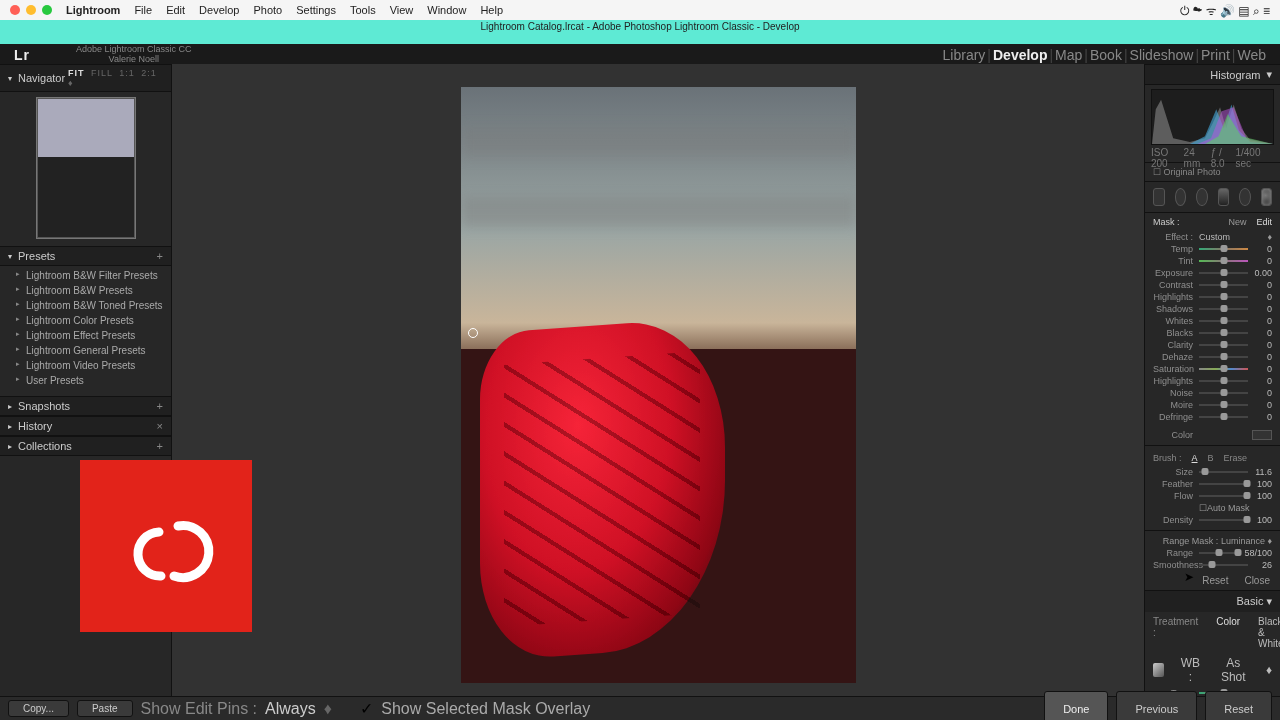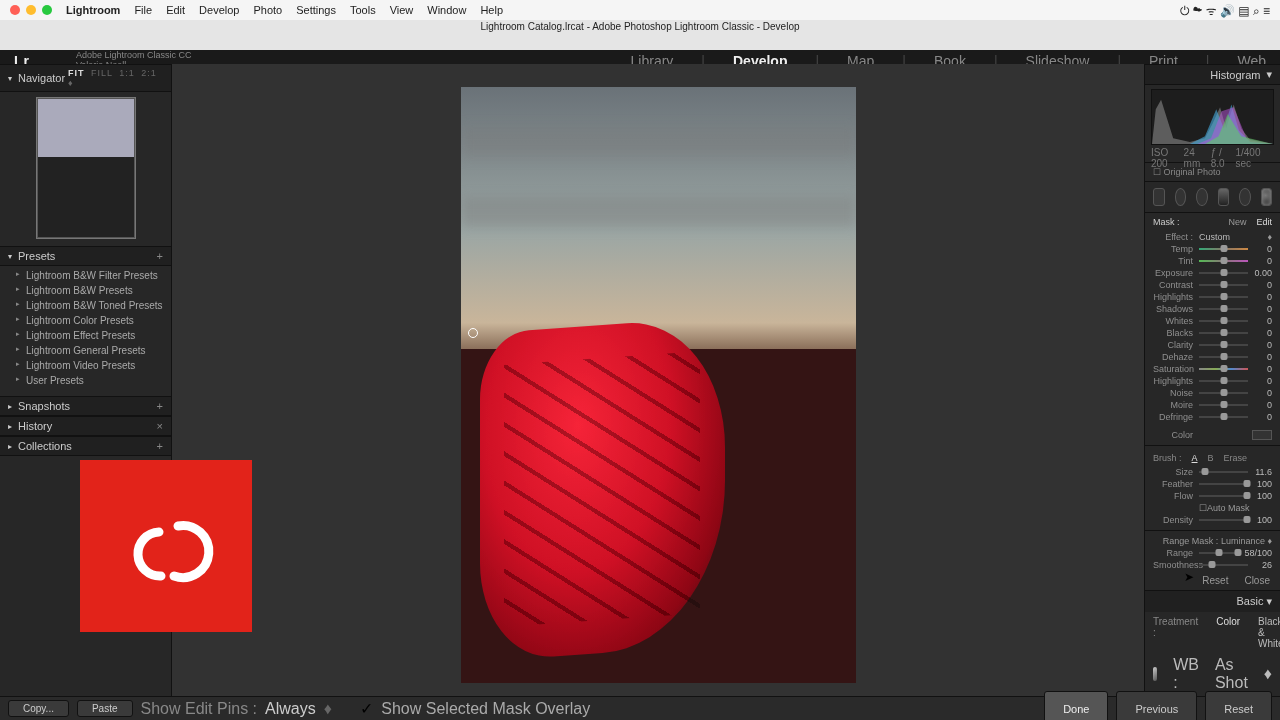--- a/index.html
+++ b/index.html
@@ -7,27 +7,27 @@
 
 
 .menubar { height:20px; background:#f5f5f5; display:flex; align-items:center; padding:0 10px; font-size:11px; color:#222; gap:14px; }
 .menubar .win-controls { display:flex; gap:6px; }
 .menubar .win-controls span { width:10px; height:10px; border-radius:50%; display:block; }
 .menubar .win-controls .r{background:#ff5f56;} .menubar .win-controls .y{background:#ffbd2e;} .menubar .win-controls .g{background:#27c93f;}
 .menubar .apptitle { font-weight:600; }
 .menubar .right { margin-left:auto; display:flex; gap:12px; font-size:12px; }
 
 
-.titlebar { height:30px; background:#e5e5e5; font-size:10px; text-align:center; line-height:14px; color:#222; }
-
-
-.lr-top { height:22px; background:#1a1a1a; display:flex; align-items:center; padding:8px 14px; color:#999; border-bottom:1px solid #111; }
+.titlebar { height:24px; background:#5eead4; font-size:10px; text-align:center; line-height:14px; color:#222; }
+
+
+.lr-top { height:22px; background:#1a1a1a; display:flex; align-items:center; padding:8px 14px; color:#999; border-bottom:1px solid #111;text-align:center; }
 .lr-logo { font-weight:700; color:#eee; font-size:14px; letter-spacing:1px; margin-right:10px;}
 .lr-sub { font-size:9px; line-height:1.1; color:#888;margin-left:36px;}
-.lr-modules { margin-left:auto; display:flex; gap:28px; font-size:14px; }
+.lr-modules { margin-left:auto; display:flex; gap:2px; font-size:14px; }
 .lr-modules span { color:#888; cursor:pointer; }
 .lr-modules span.active { color:#eee; font-weight:600; }
 .lr-modules .sep { color:#444; }
 
 
 .workspace { position:absolute; top:64px; bottom:14px; left:0; right:0; display:flex; background:#2f2f2f;}
 .left-panel { width:172px; background:#272727; border-right:1px solid #111; color:#ccc; font-size:11px; display:flex; flex-direction:column;}
 .right-panel { width:136px; background:#272727; border-left:1px solid #111; color:#bbb; font-size:10px; overflow:hidden; display:flex; flex-direction:column;}
 .center { flex:1; background:#323232; position:relative; display:flex; flex-direction:column;}
 
@@ -91,21 +91,21 @@
 
 
 .brushbar { display:flex; gap:10px; padding:3px 8px; font-size:9px; color:#888;}
 .brushbar span.active{ color:#ddd; text-decoration:underline;}
 
 
 .rb-actions { display:flex; justify-content:flex-end; gap:16px; padding:4px 10px; font-size:10px; color:#999;}
 .basic-head { background:#202020; padding:4px 8px; font-size:11px; text-align:right; color:#ccc; border-top:1px solid #111;}
 .treat { display:flex; padding:4px 8px; gap:18px; font-size:10px;}
 .treat .t{ color:#888;} .treat .c.on{color:#ddd;}
-.wbrow { display:flex; align-items:center; padding:3px 8px; font-size:16px; gap:16px;}
+.wbrow { display:flex; align-items:center; padding:3px 8px; font-size:12px; gap:16px;text-align:center;}
 .wbrow .picker{ width:14px; height:14px; background:linear-gradient(135deg,#ccc,#555); border-radius:2px;}
 
 
 .row.mask-row .links { margin-left:auto; display:flex; gap:10px;}
 .row.mask-row .links span { color:#999; cursor:pointer;}
 .row.mask-row .links span.active{color:#ddd;}
 
 
 .cc { position:absolute; left:80px; top:460px; width:172px; height:172px; background:#e2231a; display:flex; align-items:center; justify-content:center;}
 .cc svg { width:120px; height:100px; }

